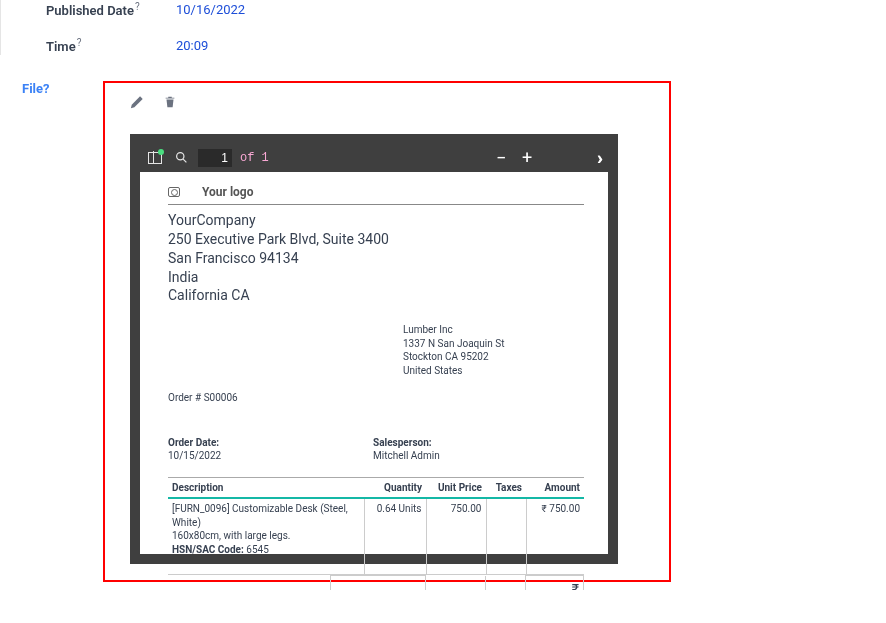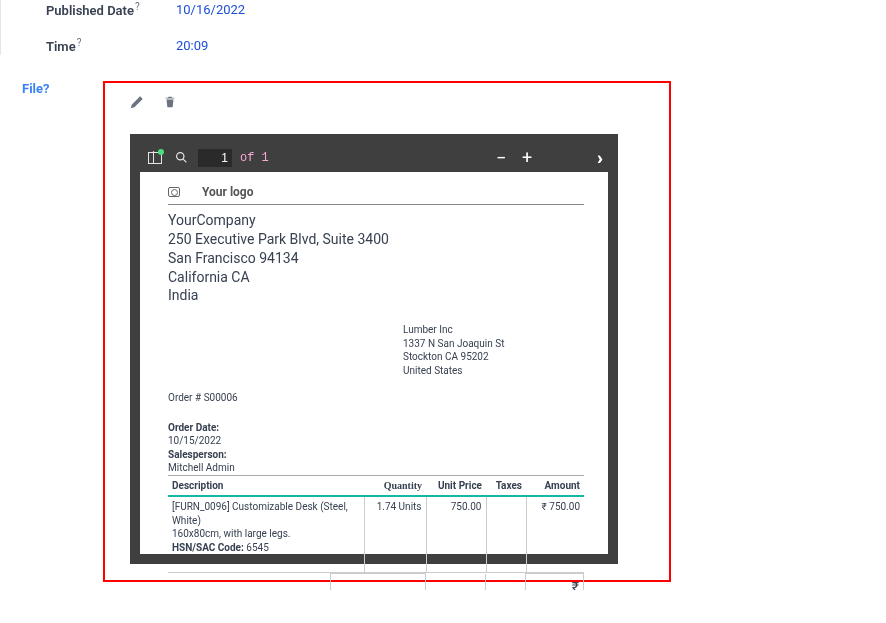--- a/index.html
+++ b/index.html
@@ -234,25 +234,25 @@
       margin-bottom: 18px;
     }
     .customer-block {
       margin-left: 235px;
       font-size: 10px;
       line-height: 1.35;
       margin-bottom: 14px;
     }
     .order-num {
       font-size: 10px;
-      margin-bottom: 16px;
+      margin-bottom: 31px;
     }
     .date-sales-row {
       display: flex;
-      flex-direction: column;
+      margin-bottom: 14px;
     }
     .date-block, .sales-block {
       font-size: 10px;
     }
     .date-block {
       width: 205px;
     }
     .bold {
       font-weight: 700;
     }
@@ -264,21 +264,21 @@
     .items-table th {
       font-weight: 700;
       text-align: left;
       padding: 3px 4px;
       border-top: 1px solid #aaa;
       border-bottom: 2px solid #14b8a6;
     }
     .items-table th.qty, .items-table th.price, .items-table th.taxes, .items-table th.amount {
       text-align: right;
     }
-    .items-table th.qty { width: 62px; font-family: Liberation Serif, serif; }
+    .items-table th.qty { width: 62px; }
     .items-table th.price { width: 60px; }
     .items-table th.taxes { width: 40px; }
     .items-table th.amount { width: 58px; }
     .items-table td {
       padding: 3px 4px;
       border-left: 1px solid #ccc;
       vertical-align: top;
     }
     .items-table td:first-child {
       border-left: none;
@@ -386,22 +386,22 @@
         <div class="logo-row">
           <span class="logo-camera"></span>
           <span class="logo-text">Your logo</span>
         </div>
         <hr class="hr-line">
 
         <div class="company-block">
           <div>YourCompany</div>
           <div>250 Executive Park Blvd, Suite 3400</div>
           <div>San Francisco 94134</div>
+          <div>India</div>
           <div>California CA</div>
-          <div>India</div>
         </div>
 
         <div class="customer-block">
           <div>Lumber Inc</div>
           <div>1337 N San Joaquin St</div>
           <div>Stockton CA 95202</div>
           <div>United States</div>
         </div>
 
         <div class="order-num">Order # S00006</div>
@@ -427,21 +427,21 @@
               <th class="amount">Amount</th>
             </tr>
           </thead>
           <tbody>
             <tr>
               <td>
                 <div>[FURN_0096] Customizable Desk (Steel, White)</div>
                 <div>160x80cm, with large legs.</div>
                 <div><span class="bold">HSN/SAC Code:</span> <span>6545</span></div>
               </td>
-              <td class="num">1.74 Units</td>
+              <td class="num">0.64 Units</td>
               <td class="num">750.00</td>
               <td class="num"></td>
               <td class="num">₹ 750.00</td>
             </tr>
           </tbody>
         </table>
 
         <table class="total-row">
           <tbody>
               <tr>

